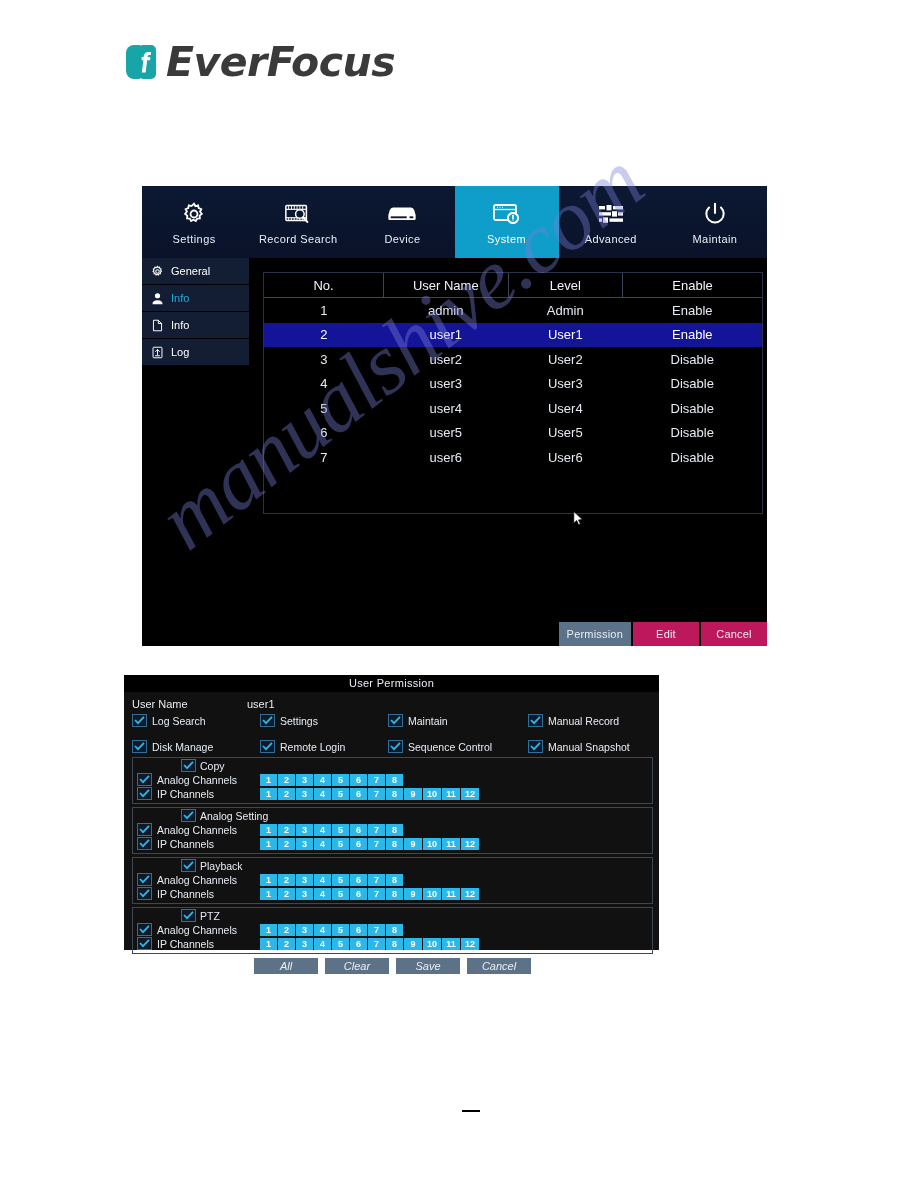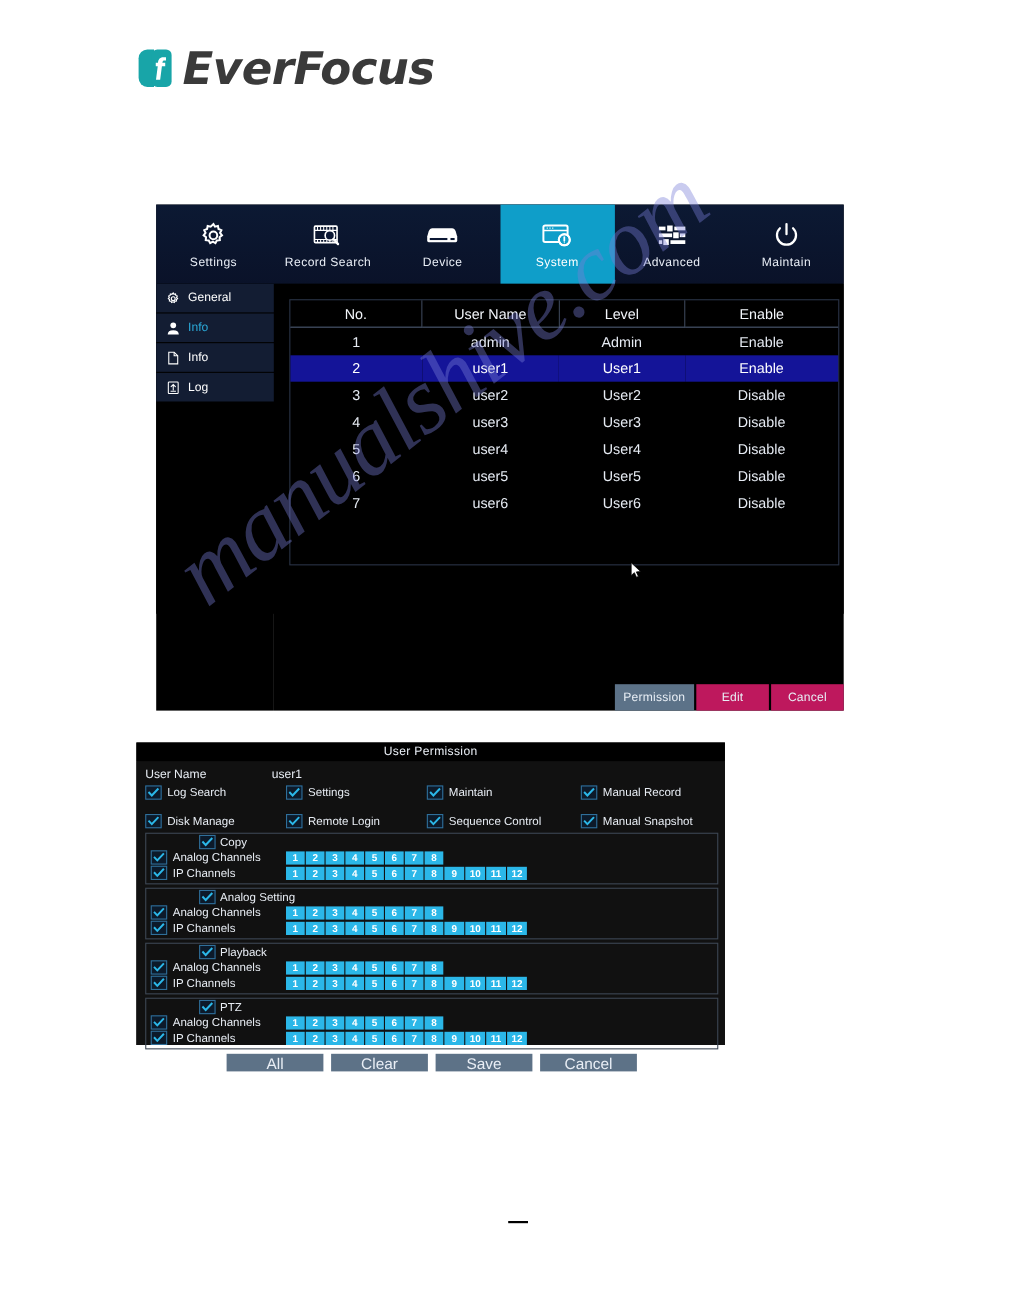--- a/index.html
+++ b/index.html
@@ -283,23 +283,24 @@
     display: flex;
     justify-content: center;
     gap: 7px;
     margin-top: 4px;
   }
   .dvr-btn2 {
     background: #5d7287;
     color: #e9eef5;
     border: none;
     height: 16px;
-    width: 88px;
-    font-size: 14px;
+    width: 64px;
+    font-size: 11px;
     font-family: "Liberation Sans", sans-serif;
+    font-style: italic;
   }
 
   .page-rule {
     position: absolute;
     left: 462px;
     top: 1110px;
     width: 18px;
     height: 2px;
     background: #000000;
   }

